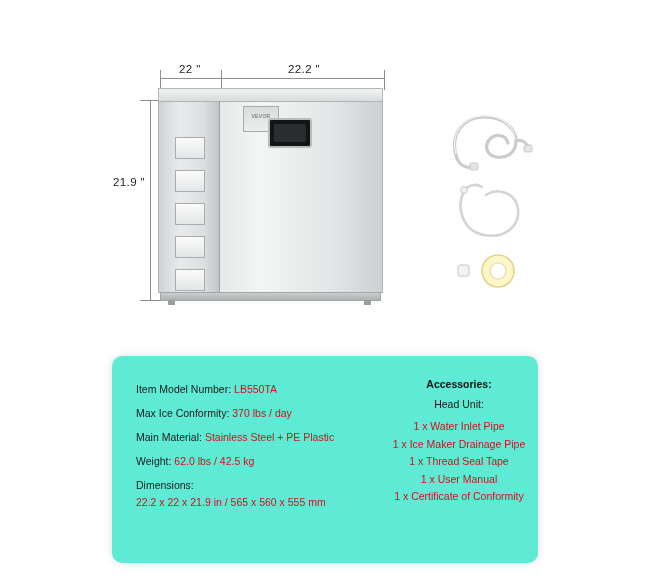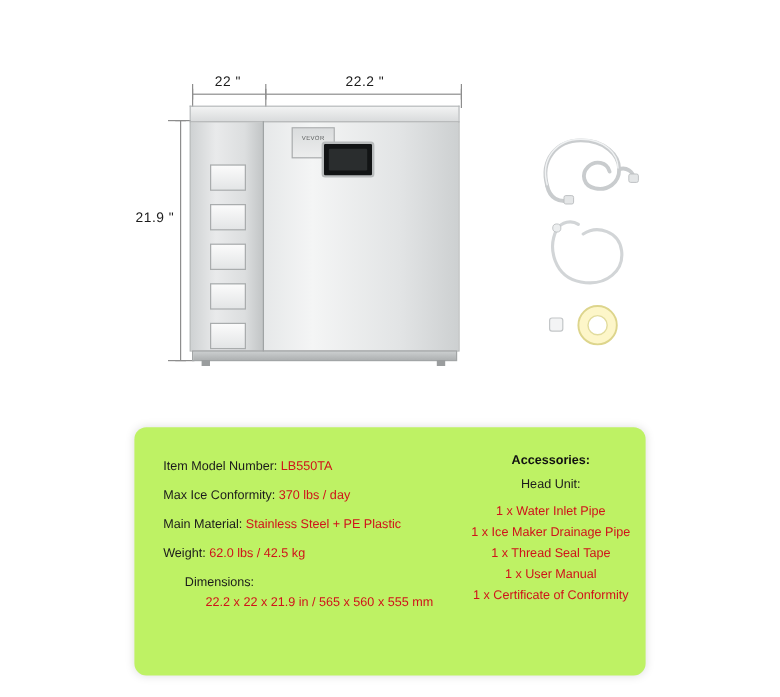--- a/index.html
+++ b/index.html
@@ -190,21 +190,21 @@
     height: 200px;
   }
 
   
   .spec-card {
     position: absolute;
     left: 112px;
     top: 356px;
     width: 426px;
     height: 207px;
-    background: #bef264;
+    background: #5eead4;
     border-radius: 10px;
     box-shadow: 0 0 8px rgba(0,0,0,0.13);
     box-sizing: border-box;
   }
   .spec-left {
     position: absolute;
     left: 24px;
     top: 24px;
     width: 225px;
   }
@@ -223,21 +223,20 @@
     white-space: nowrap;
   }
   .spec-row .val {
     color: #d0121a;
   }
   .dims-val {
     font-size: 10.5px;
     color: #d0121a;
     line-height: 17px;
     margin-top: -2px;
-    text-align: right;
   }
   .acc-title {
     font-size: 10.5px;
     font-weight: bold;
     color: #111111;
     margin-bottom: 8px;
   }
   .acc-sub {
     font-size: 10.5px;
     color: #1b1b1b;
@@ -337,21 +336,21 @@
         <span class="val">370 lbs / day</span>
       </div>
       <div class="spec-row">
         <span>Main Material:</span>
         <span class="val">Stainless Steel + PE Plastic</span>
       </div>
       <div class="spec-row">
         <span>Weight:</span>
         <span class="val">62.0 lbs / 42.5 kg</span>
       </div>
-      <div class="spec-row" style="margin-bottom:2px;margin-left:18px;">
+      <div class="spec-row" style="margin-bottom:2px;">
         <span>Dimensions:</span>
       </div>
       <div class="dims-val">22.2 x 22 x 21.9 in / 565 x 560 x 555 mm</div>
     </div>
 
     <div class="spec-right">
       <div class="acc-title">Accessories:</div>
       <div class="acc-sub">Head Unit:</div>
       <div class="acc-item">1 x Water Inlet Pipe</div>
       <div class="acc-item">1 x Ice Maker Drainage Pipe</div>

